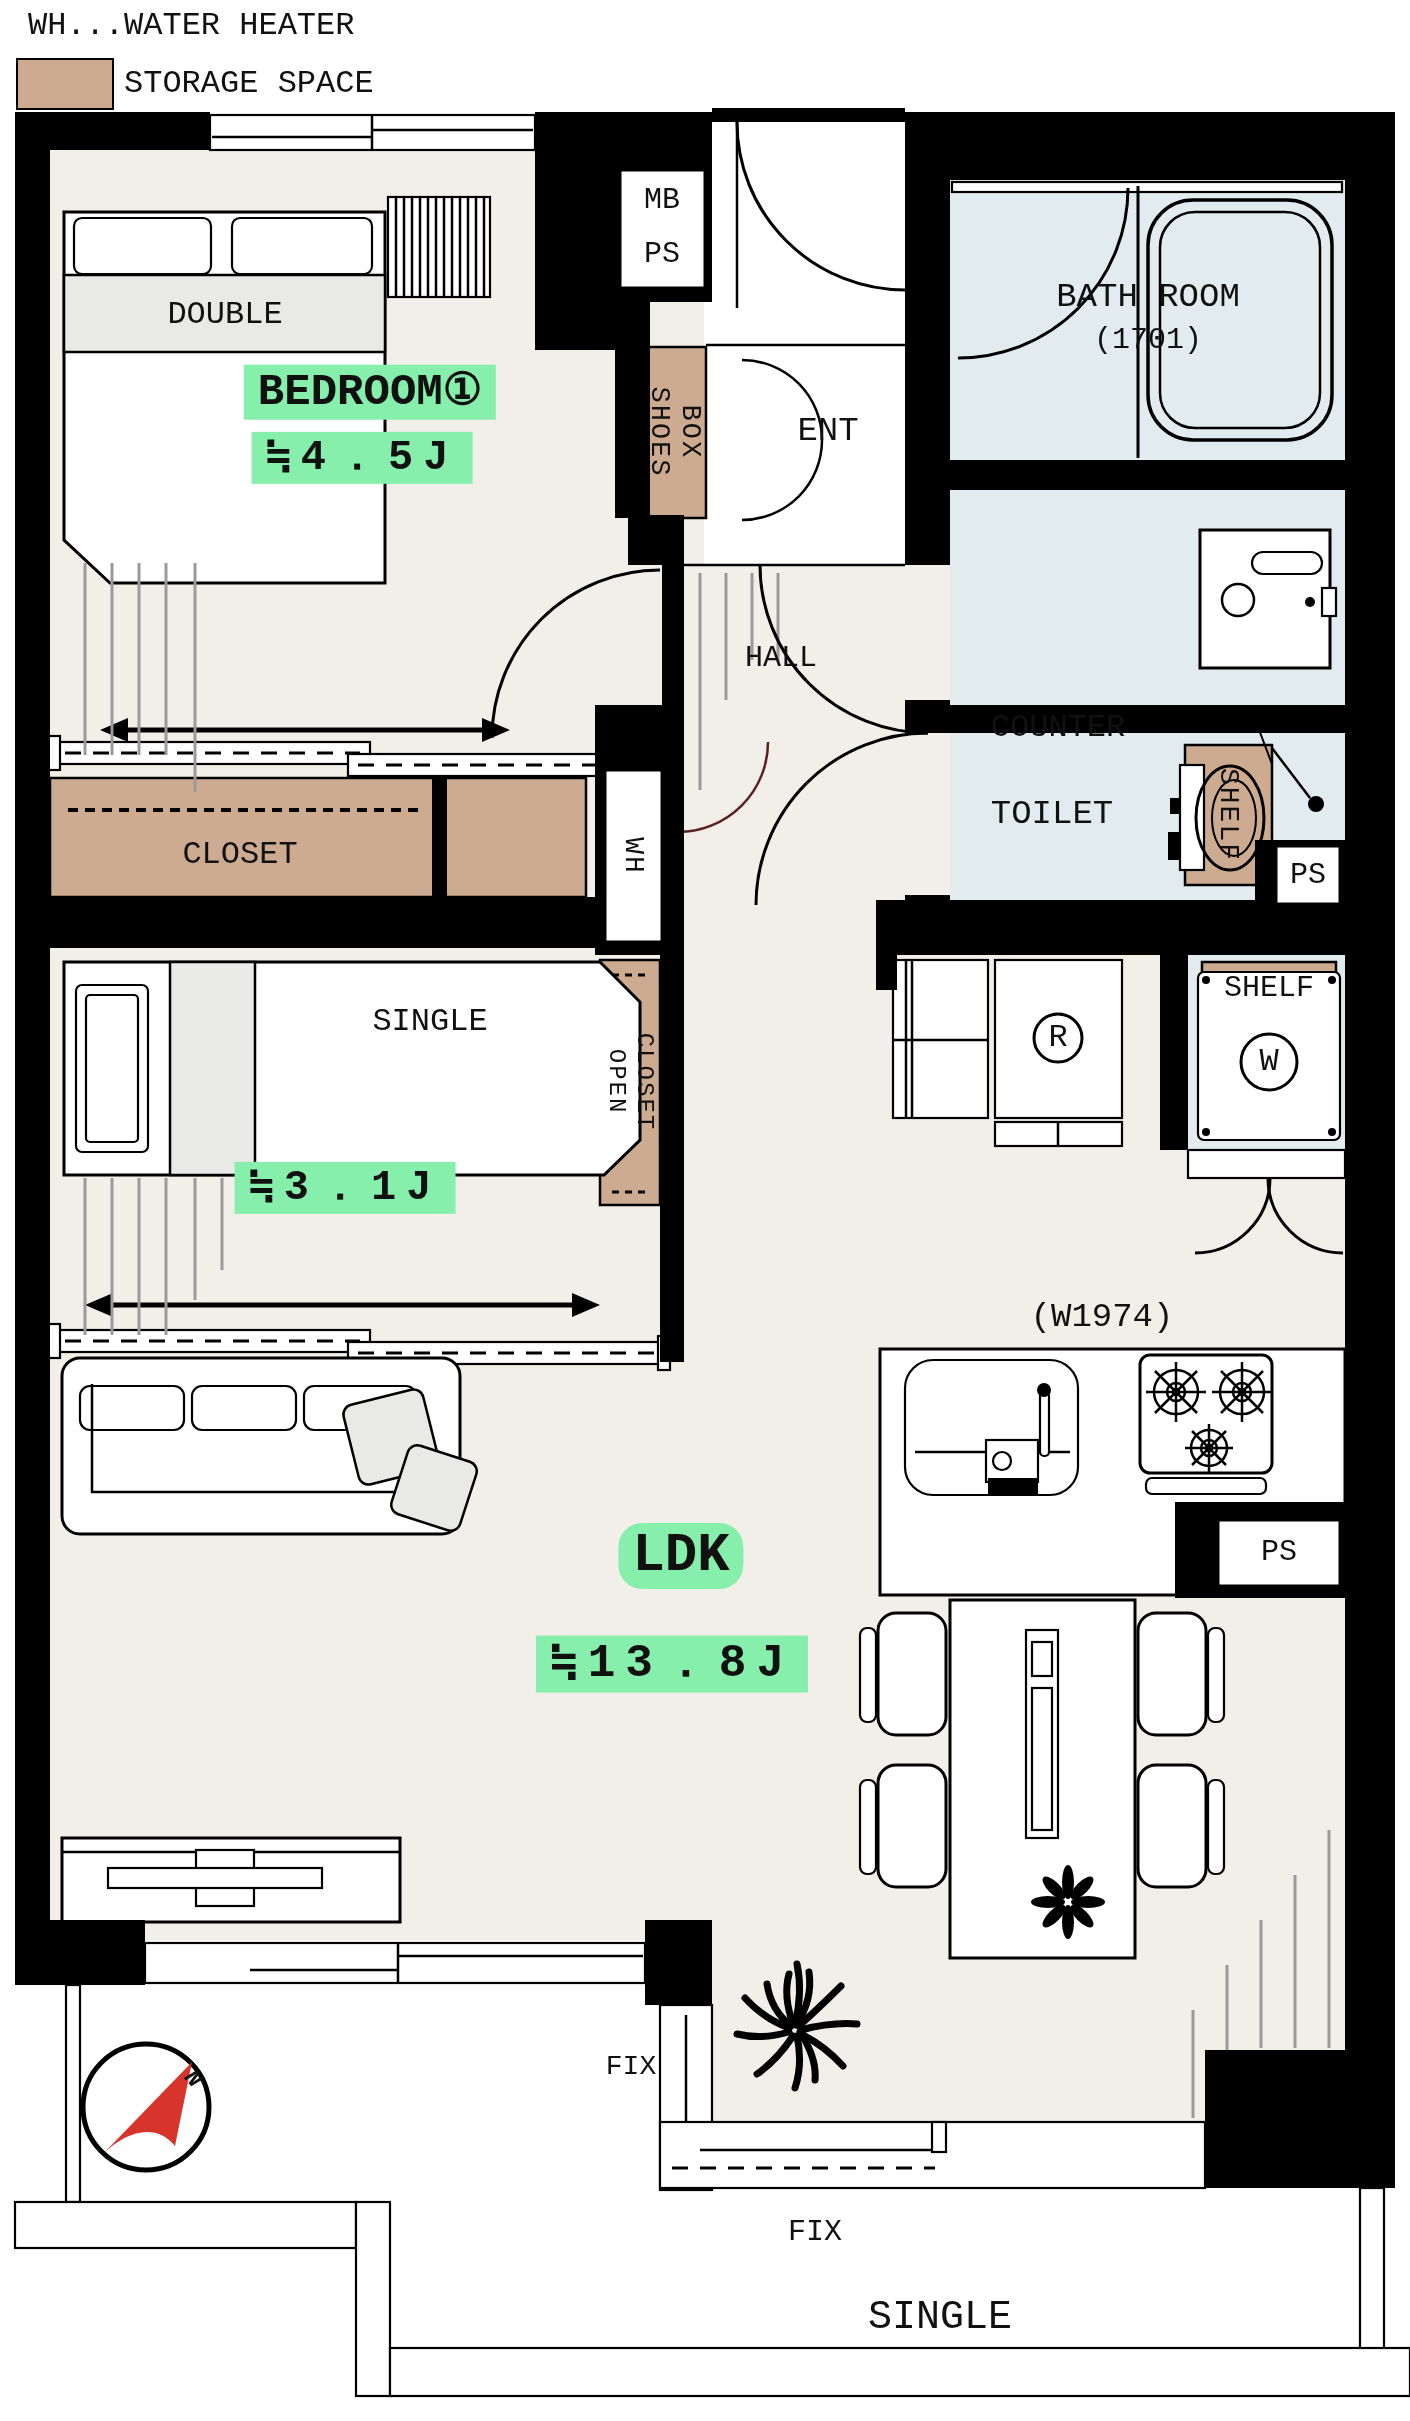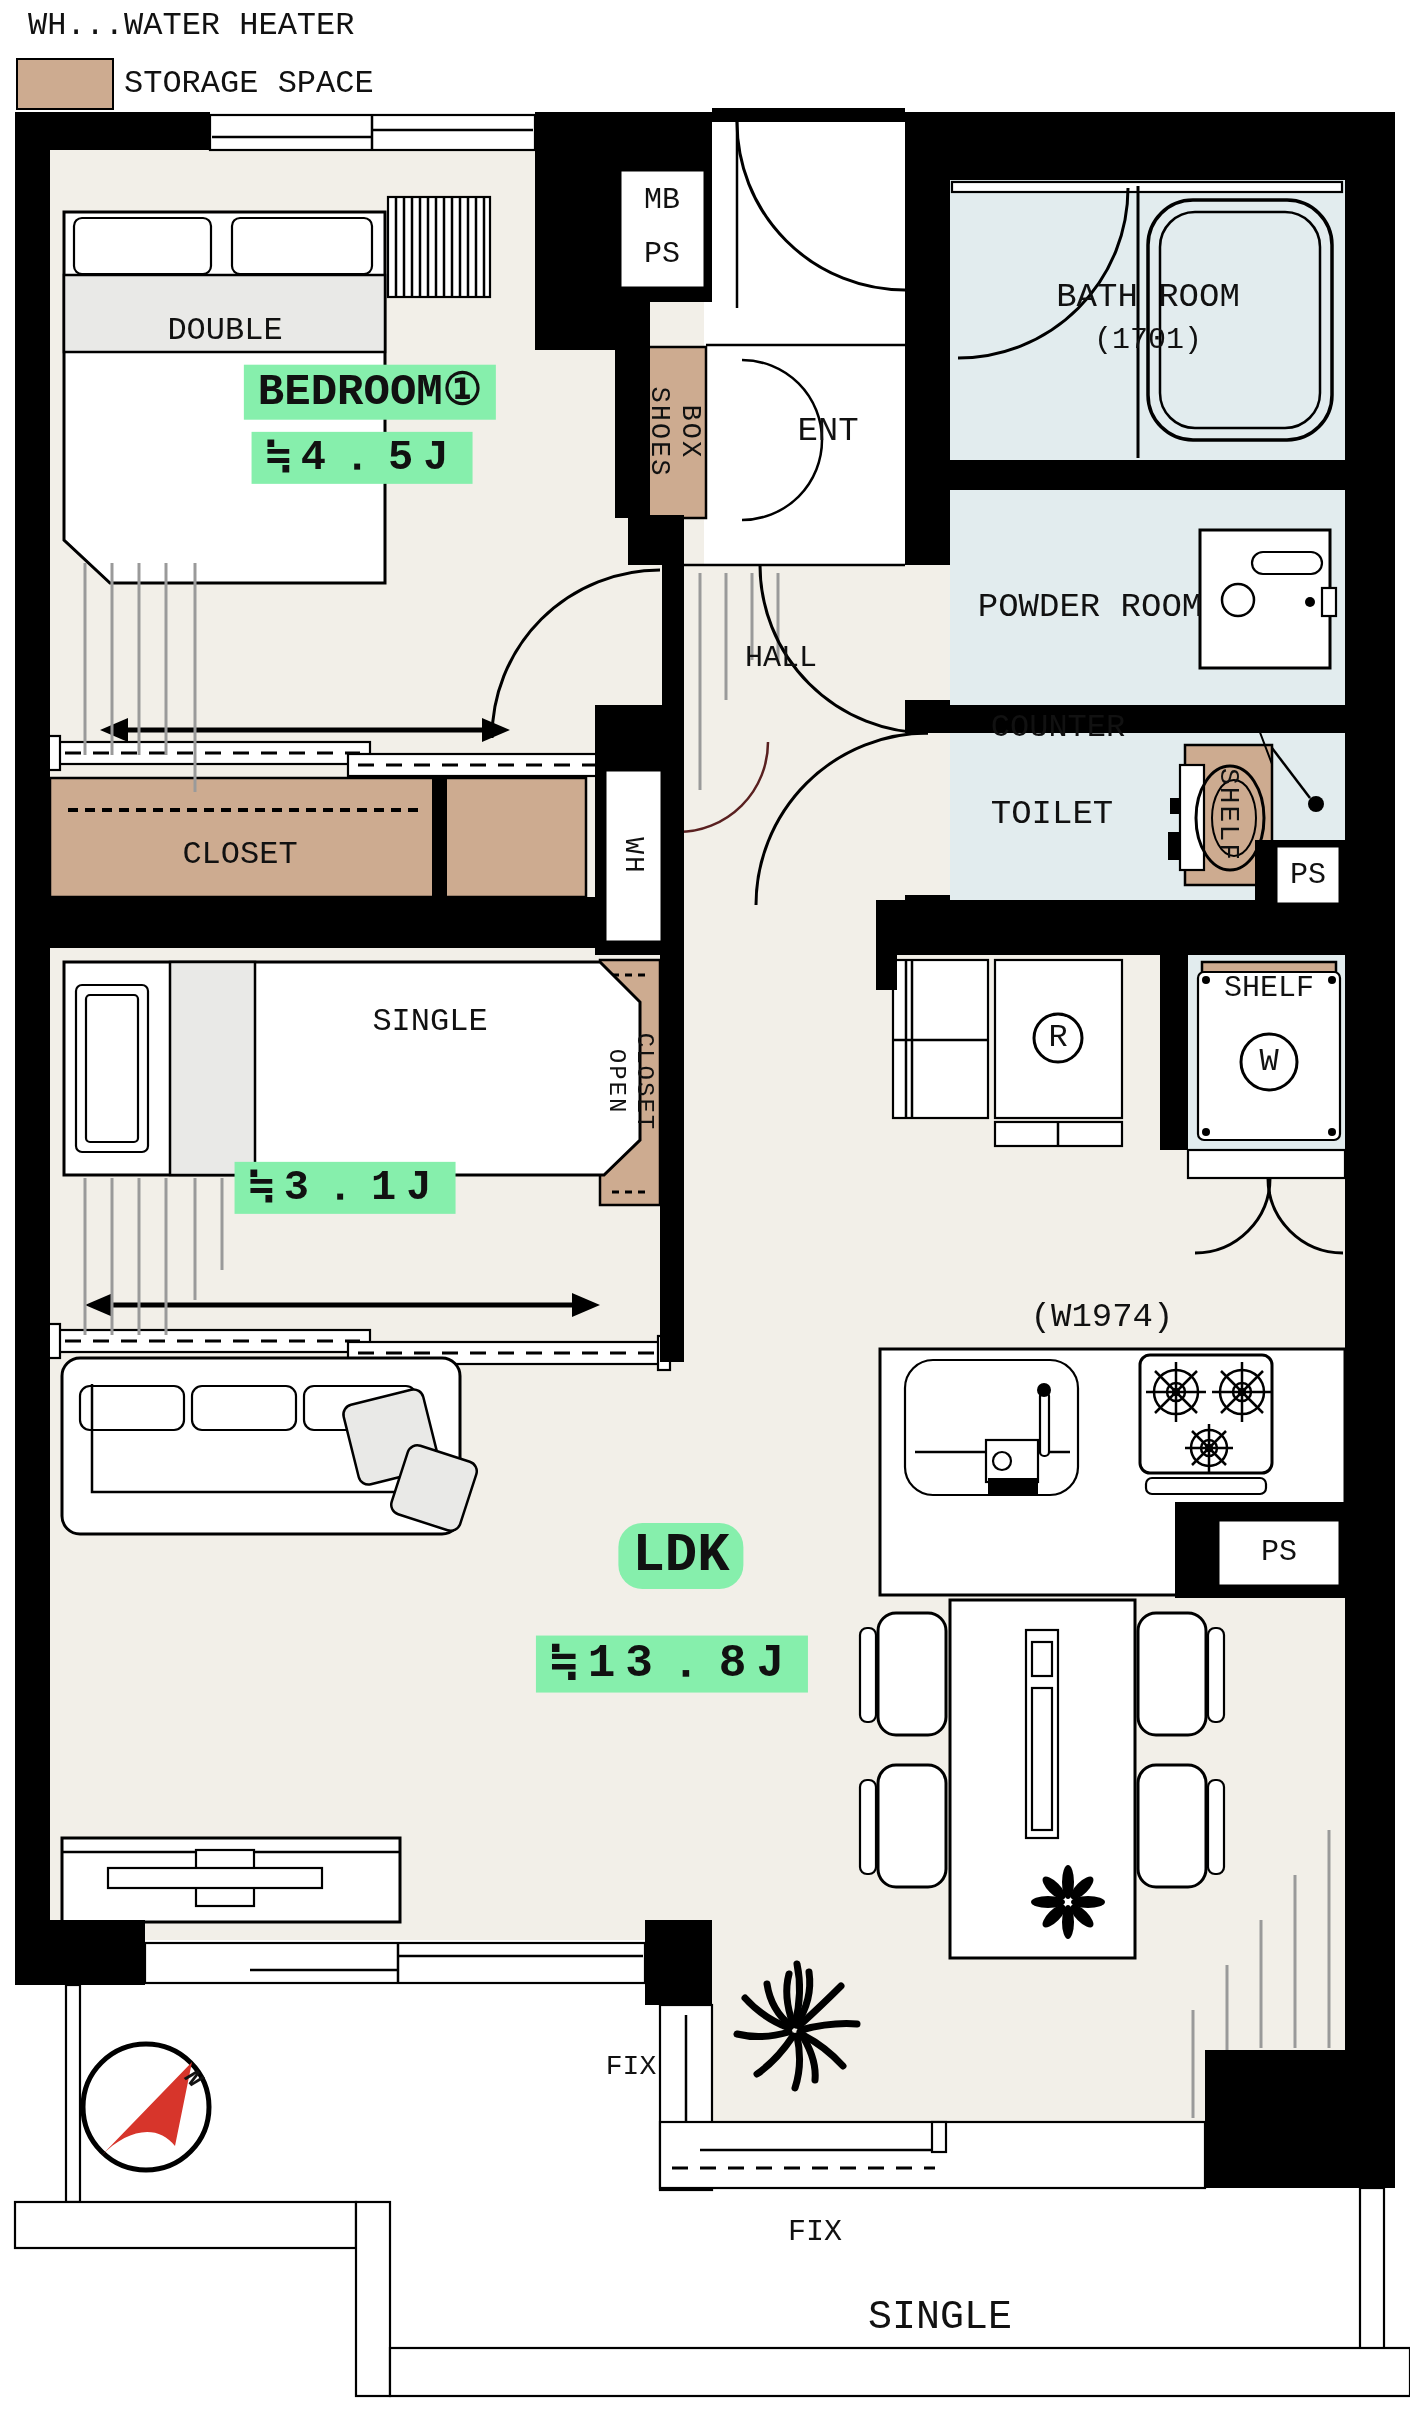--- a/index.html
+++ b/index.html
@@ -357,33 +357,32 @@
   <div class="lbl lft" style="left:124px;top:66px;font-size:32px;">STORAGE SPACE</div>
 
   <div class="lbl" style="left:662px;top:200px;font-size:30px;">MB</div>
   <div class="lbl" style="left:662px;top:254px;font-size:30px;">PS</div>
   <div class="lbl" style="left:828px;top:432px;font-size:34px;">ENT</div>
   <div class="lbl v" style="left:674px;top:432px;font-size:27px;">SHOES
 BOX</div>
 
   <div class="lbl" style="left:1148px;top:298px;font-size:34px;">BATH ROOM</div>
   <div class="lbl" style="left:1148px;top:340px;font-size:30px;">(1701)</div>
-  <div class="lbl wrap" style="left:1090px;top:608px;font-size:34px;">POWDER ROOM</div>
   <div class="lbl" style="left:1058px;top:728px;font-size:32px;">COUNTER</div>
   <div class="lbl" style="left:1052px;top:815px;font-size:34px;">TOILET</div>
   <div class="lbl v" style="left:1228px;top:815px;font-size:28px;">SHELF</div>
   <div class="lbl" style="left:1308px;top:875px;font-size:30px;">PS</div>
 
   <div class="lbl" style="left:781px;top:658px;font-size:30px;">HALL</div>
   <div class="lbl v" style="left:633px;top:856px;font-size:28px;">WH</div>
   <div class="lbl" style="left:240px;top:855px;font-size:32px;">CLOSET</div>
   <div class="lbl v" style="left:630px;top:1082px;font-size:24px;">OPEN
 CLOSET</div>
 
-  <div class="lbl" style="left:225px;top:315px;font-size:32px;margin-top:16px;">DOUBLE</div>
+  <div class="lbl" style="left:225px;top:315px;font-size:32px;">DOUBLE</div>
   <div class="lbl wbg bold" style="left:370px;top:392px;font-size:44px;">BEDROOM①</div>
   <div class="lbl wbg bold sp" style="left:362px;top:458px;font-size:42px;">≒4．5J</div>
 
   <div class="lbl" style="left:430px;top:1022px;font-size:32px;">SINGLE</div>
   <div class="lbl wbg bold sp" style="left:345px;top:1188px;font-size:42px;">≒3．1J</div>
 
   <div class="lbl wbg bold" style="left:681px;top:1556px;font-size:54px;border-radius:24px;">LDK</div>
   <div class="lbl wbg bold sp" style="left:672px;top:1664px;font-size:46px;">≒13．8J</div>
 
   <div class="lbl" style="left:1102px;top:1318px;font-size:34px;">(W1974)</div>

